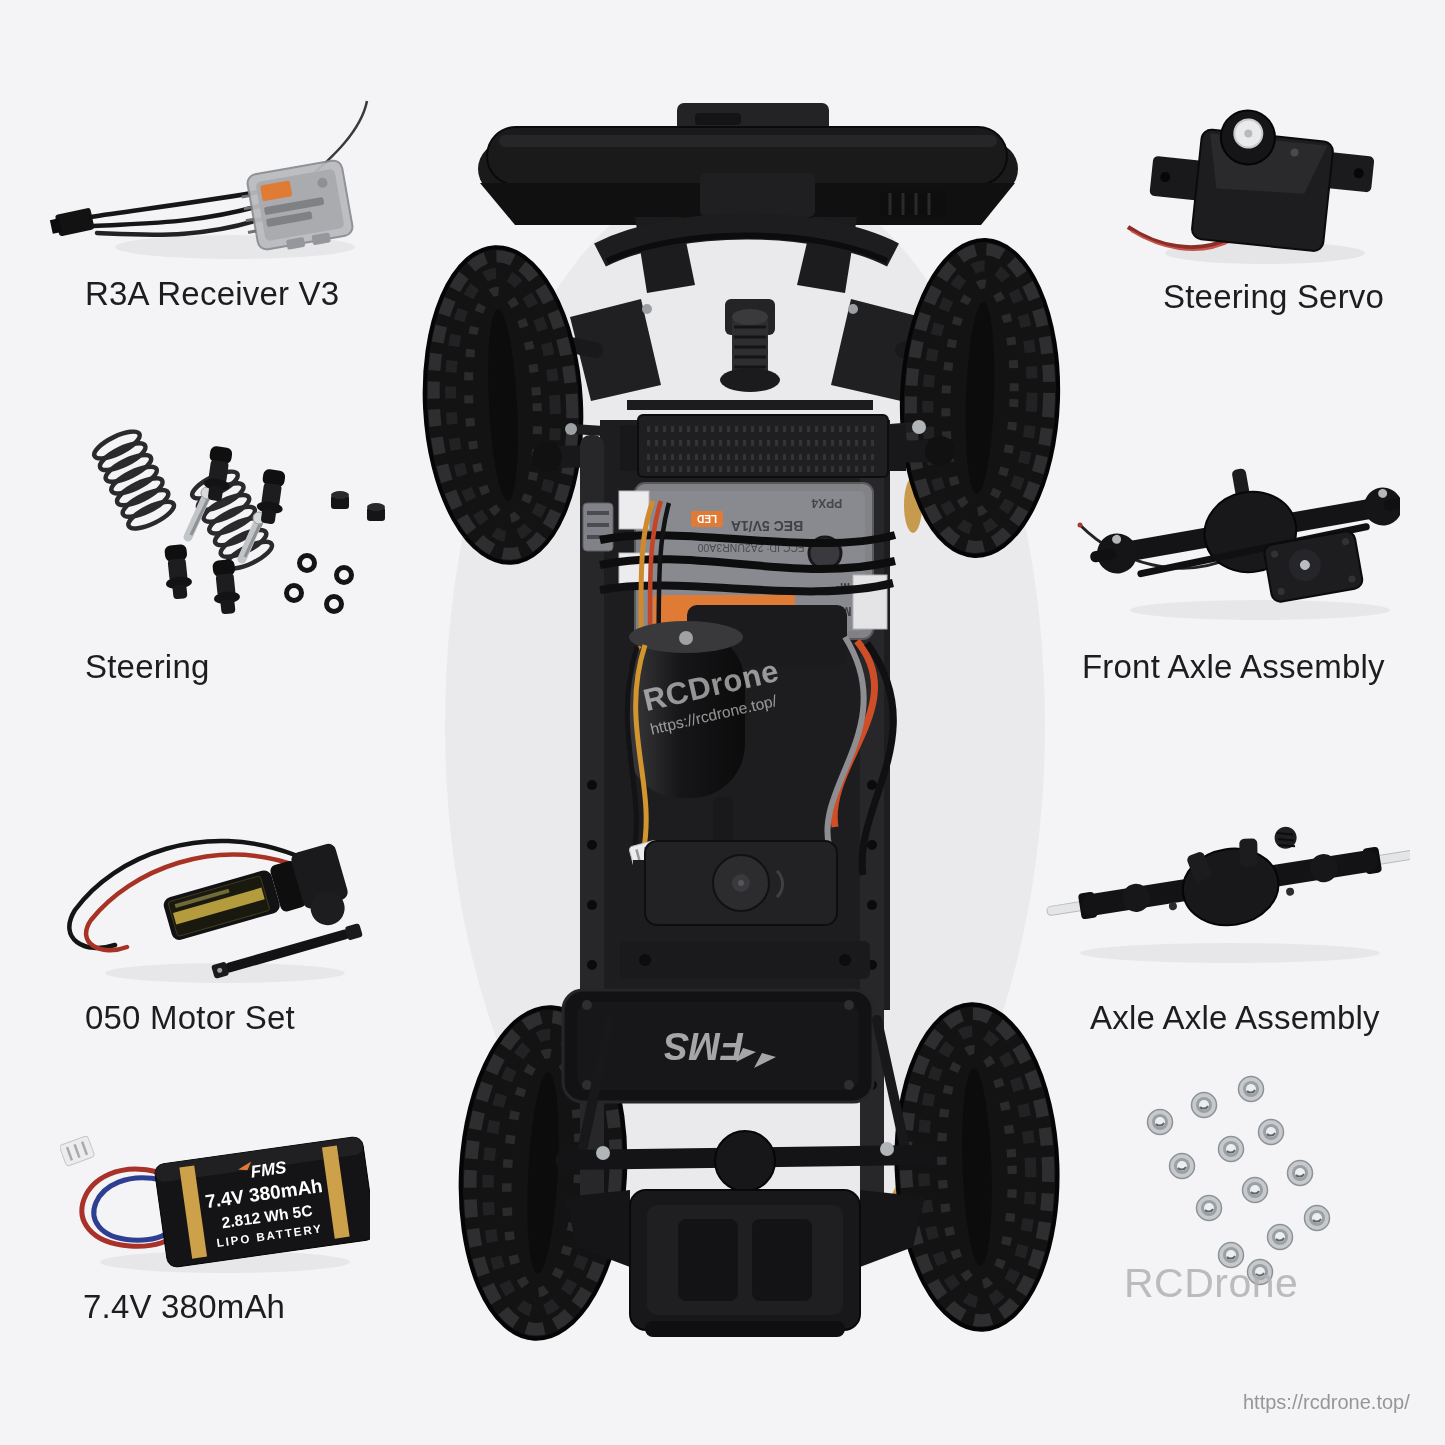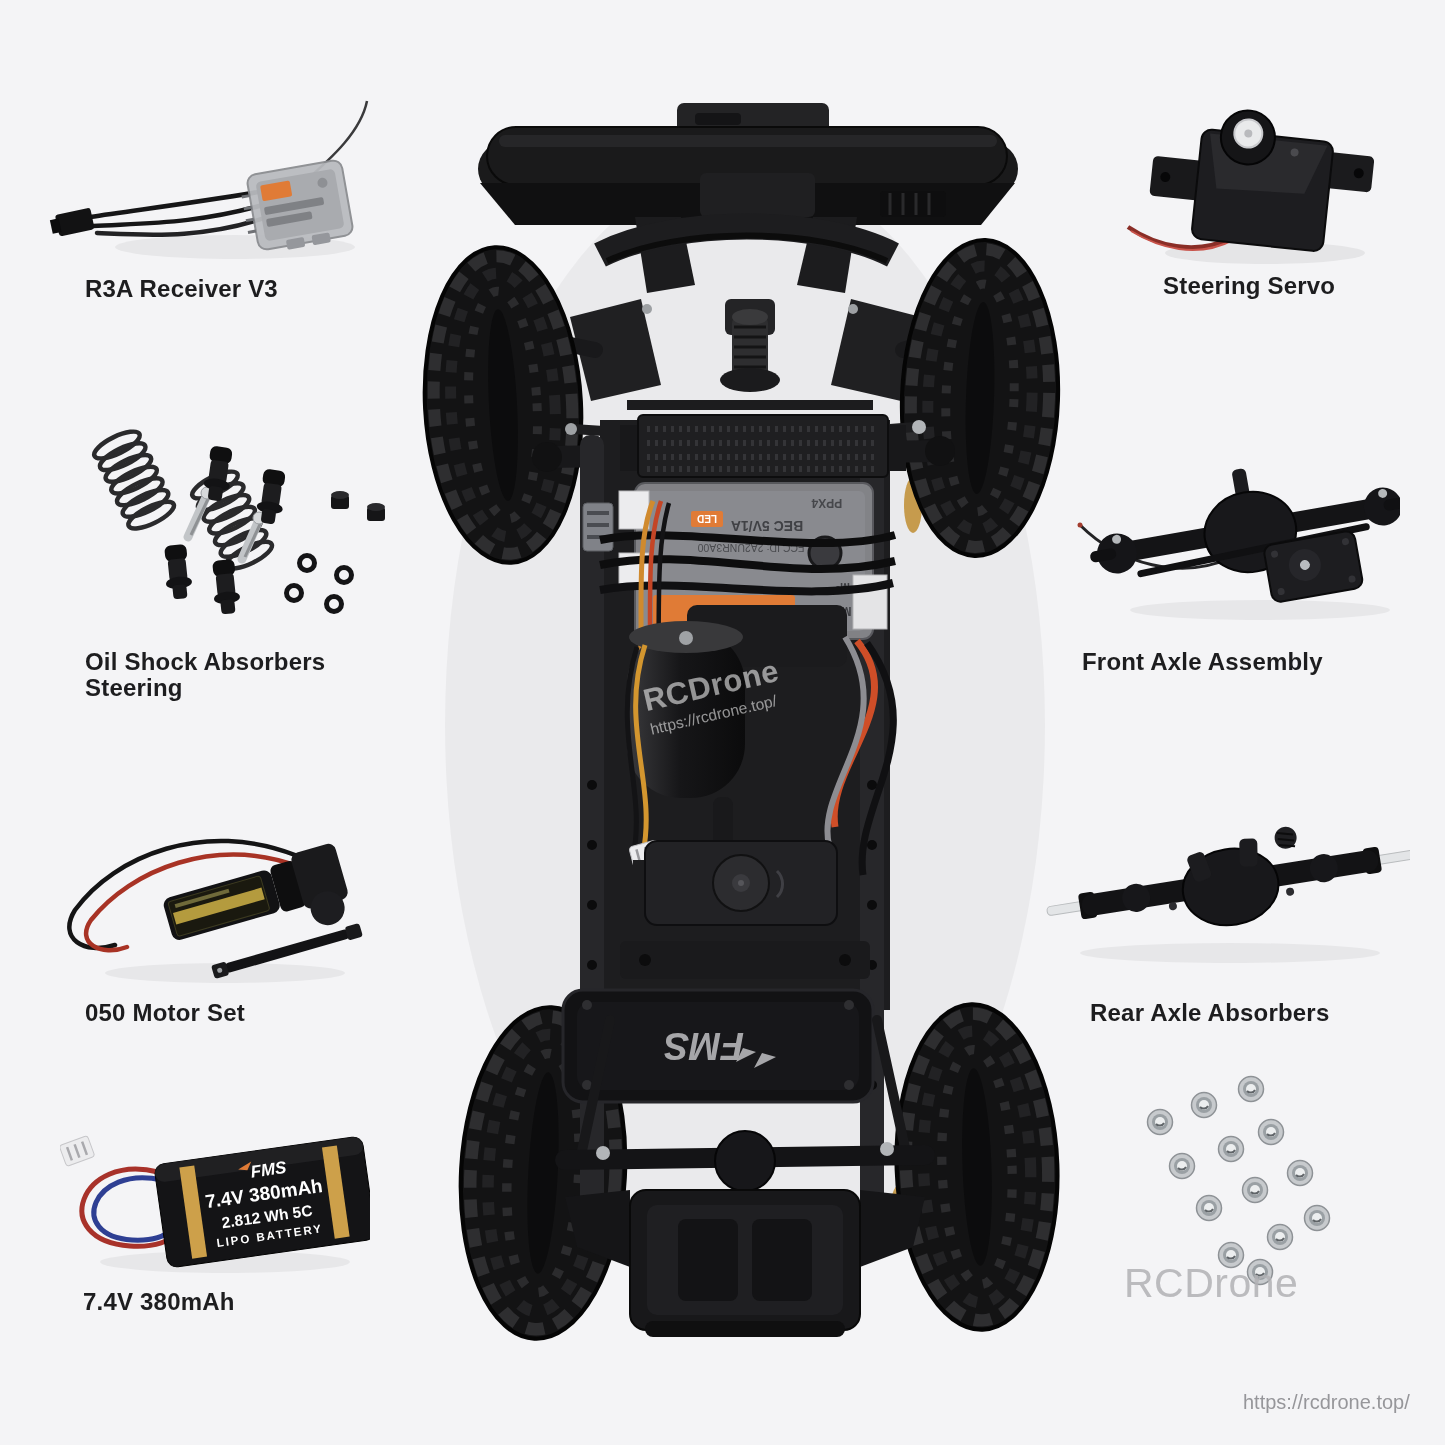--- a/index.html
+++ b/index.html
@@ -2,21 +2,21 @@
 <html><head>
 <meta charset="utf-8">
 <style>
   html,body{margin:0;padding:0;background:#e9e9ec;}
   .canvas{
     position:relative;width:1445px;height:1445px;background:#f4f4f6;
     font-family:"Liberation Sans",sans-serif;overflow:hidden;
   }
   .canvas svg{position:absolute;display:block;}
   .part-label{
-    position:absolute;font-weight:700;font-size:24px;color:#1d1d1f;
+    position:absolute;font-weight:400;font-size:33px;color:#1d1d1f;
     line-height:1.07;letter-spacing:.2px;white-space:nowrap;z-index:4;
   }
   .wm-center{
     position:absolute;left:640px;top:684px;transform:rotate(-13deg);
     transform-origin:left top;color:rgba(255,255,255,.55);z-index:6;white-space:nowrap;
   }
   .wm-center .b{font-size:31px;font-weight:700;letter-spacing:.5px;}
   .wm-center .u{font-size:15.5px;margin-top:2px;}
   .wm-bottom{
     position:absolute;left:1124px;top:1260px;font-size:41px;color:#b2b2b5;
@@ -426,28 +426,27 @@
       <rect x="64" y="-46" width="15" height="92" fill="#cda04a"></rect>
       <text x="8" y="-26" text-anchor="middle" font-size="17" font-weight="900" font-style="italic" fill="#ffffff" font-family="Liberation Sans,sans-serif">FMS</text>
       <path d="M -22,-36 l 14,-6 l -5,8 z" fill="#e07b36"></path>
       <text x="0" y="-2" text-anchor="middle" font-size="19" font-weight="700" fill="#ffffff" font-family="Liberation Sans,sans-serif">7.4V 380mAh</text>
       <text x="0" y="20" text-anchor="middle" font-size="15.5" font-weight="700" fill="#ffffff" font-family="Liberation Sans,sans-serif">2.812 Wh 5C</text>
       <text x="0" y="38" text-anchor="middle" font-size="11.5" font-weight="700" letter-spacing="2" fill="#ffffff" font-family="Liberation Sans,sans-serif">LIPO BATTERY</text>
     </g>
   </svg>
 
   <div class="part-label" style="left:85px;top:276px">R3A Receiver V3</div>
-  <div class="part-label" style="left:1163px;top:273px">Steering Servo</div>
+  <div class="part-label" style="left:1163px;top:279px">Steering Servo</div>
   <div class="part-label" style="left:85px;top:649px">
-    <div>Oil Shock Absorbers</div>
     <div>Steering</div>
   </div>
   <div class="part-label" style="left:1082px;top:649px">Front Axle Assembly</div>
   <div class="part-label" style="left:85px;top:1000px">050 Motor Set</div>
-  <div class="part-label" style="left:1090px;top:1000px">Rear Axle Absorbers</div>
+  <div class="part-label" style="left:1090px;top:1000px">Axle Axle Assembly</div>
   <div class="part-label" style="left:83px;top:1289px">
     <div>7.4V 380mAh</div>
   </div>
   <div class="wm-bottom">RCDrone</div>
 
   <div class="wm-center">
     <div class="b">RCDrone</div>
     <div class="u">https://rcdrone.top/</div>
   </div>
   <div class="footer-url">https://rcdrone.top/</div>

